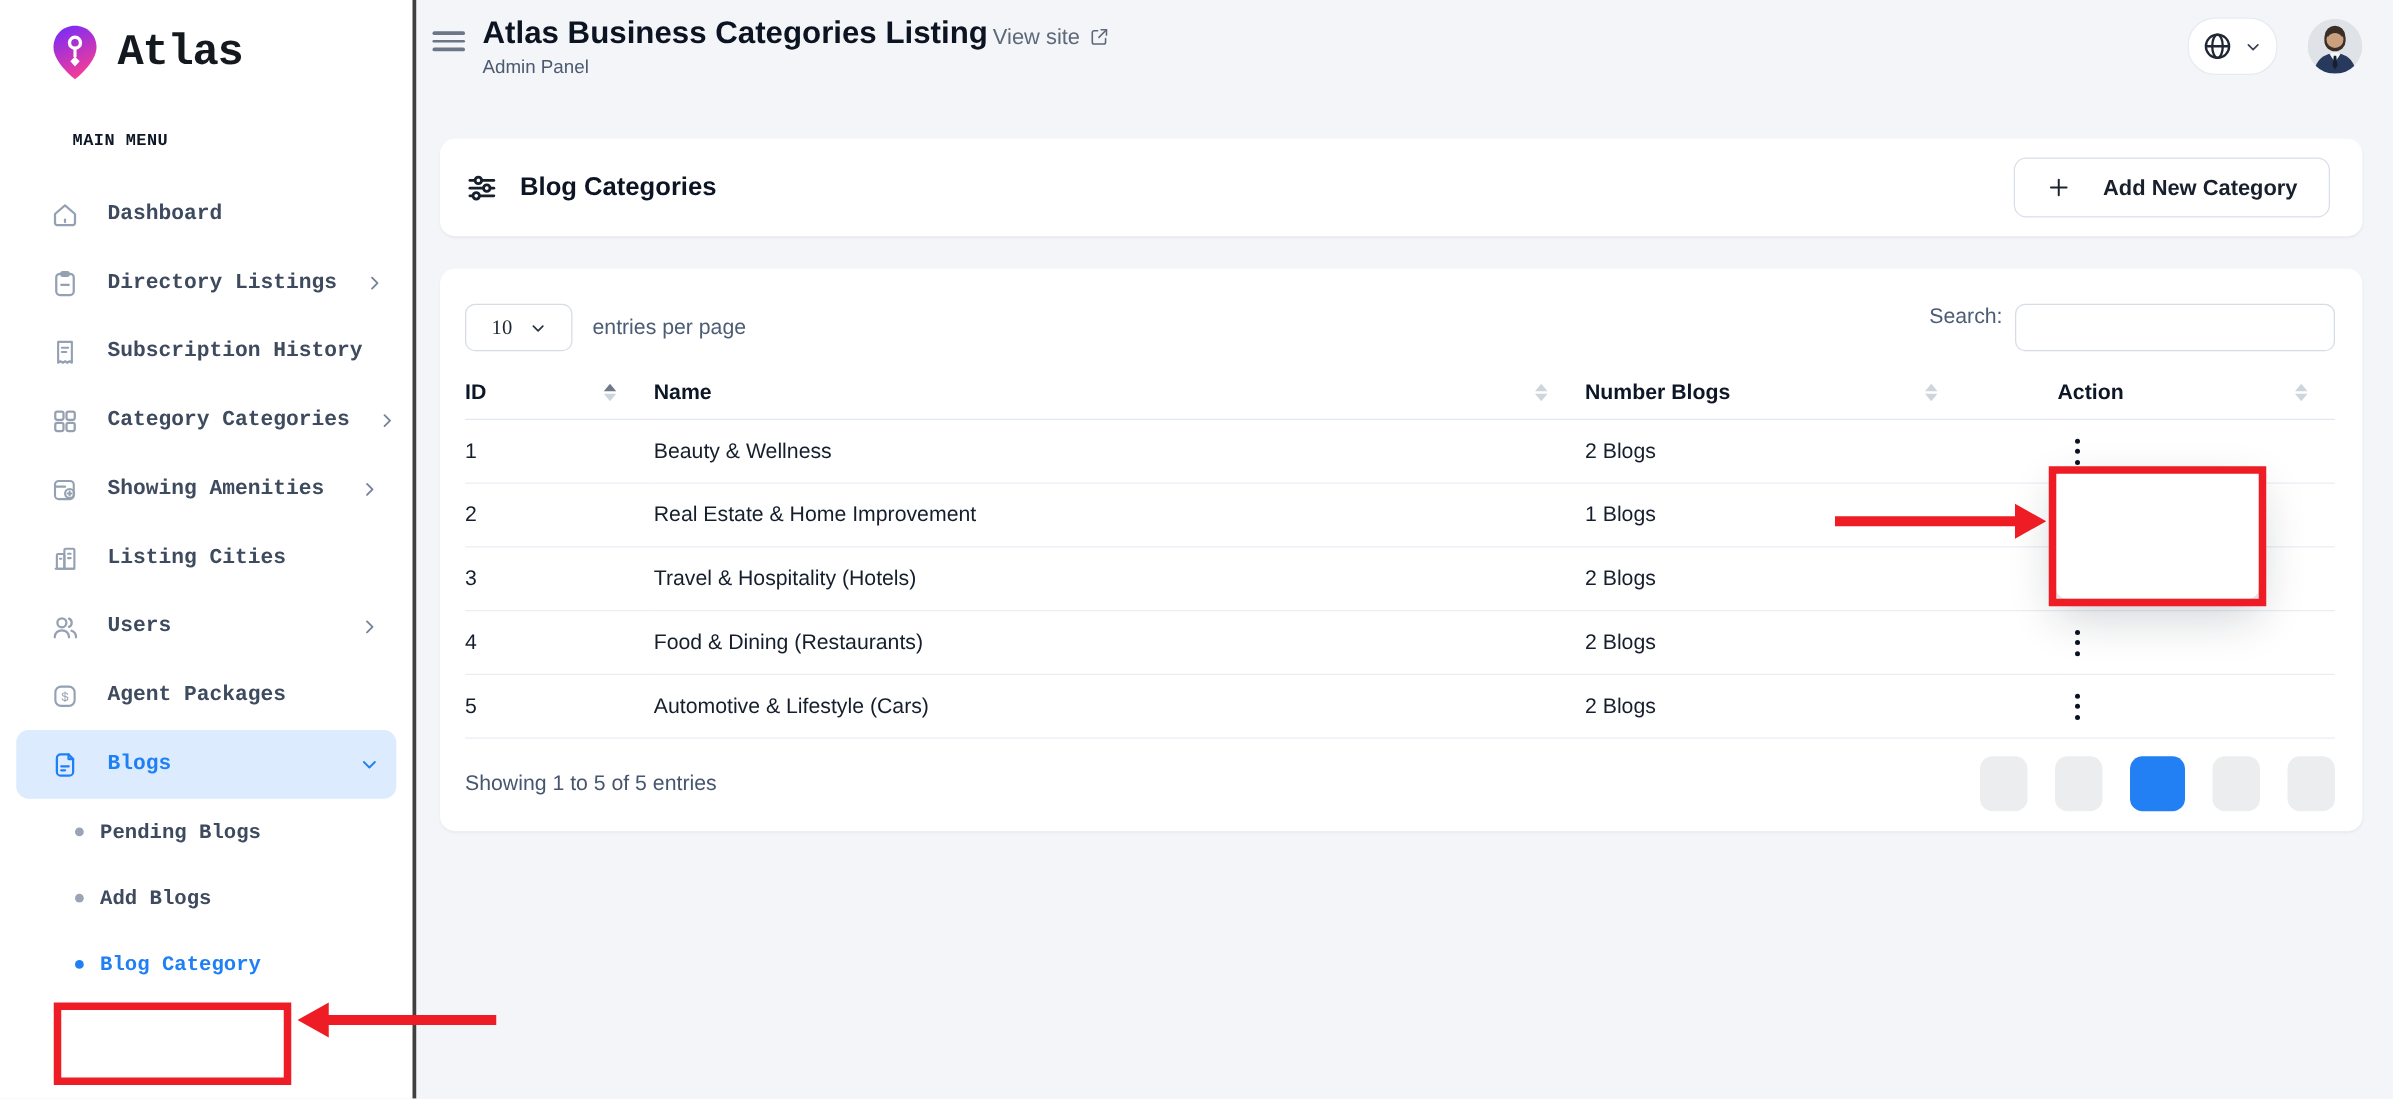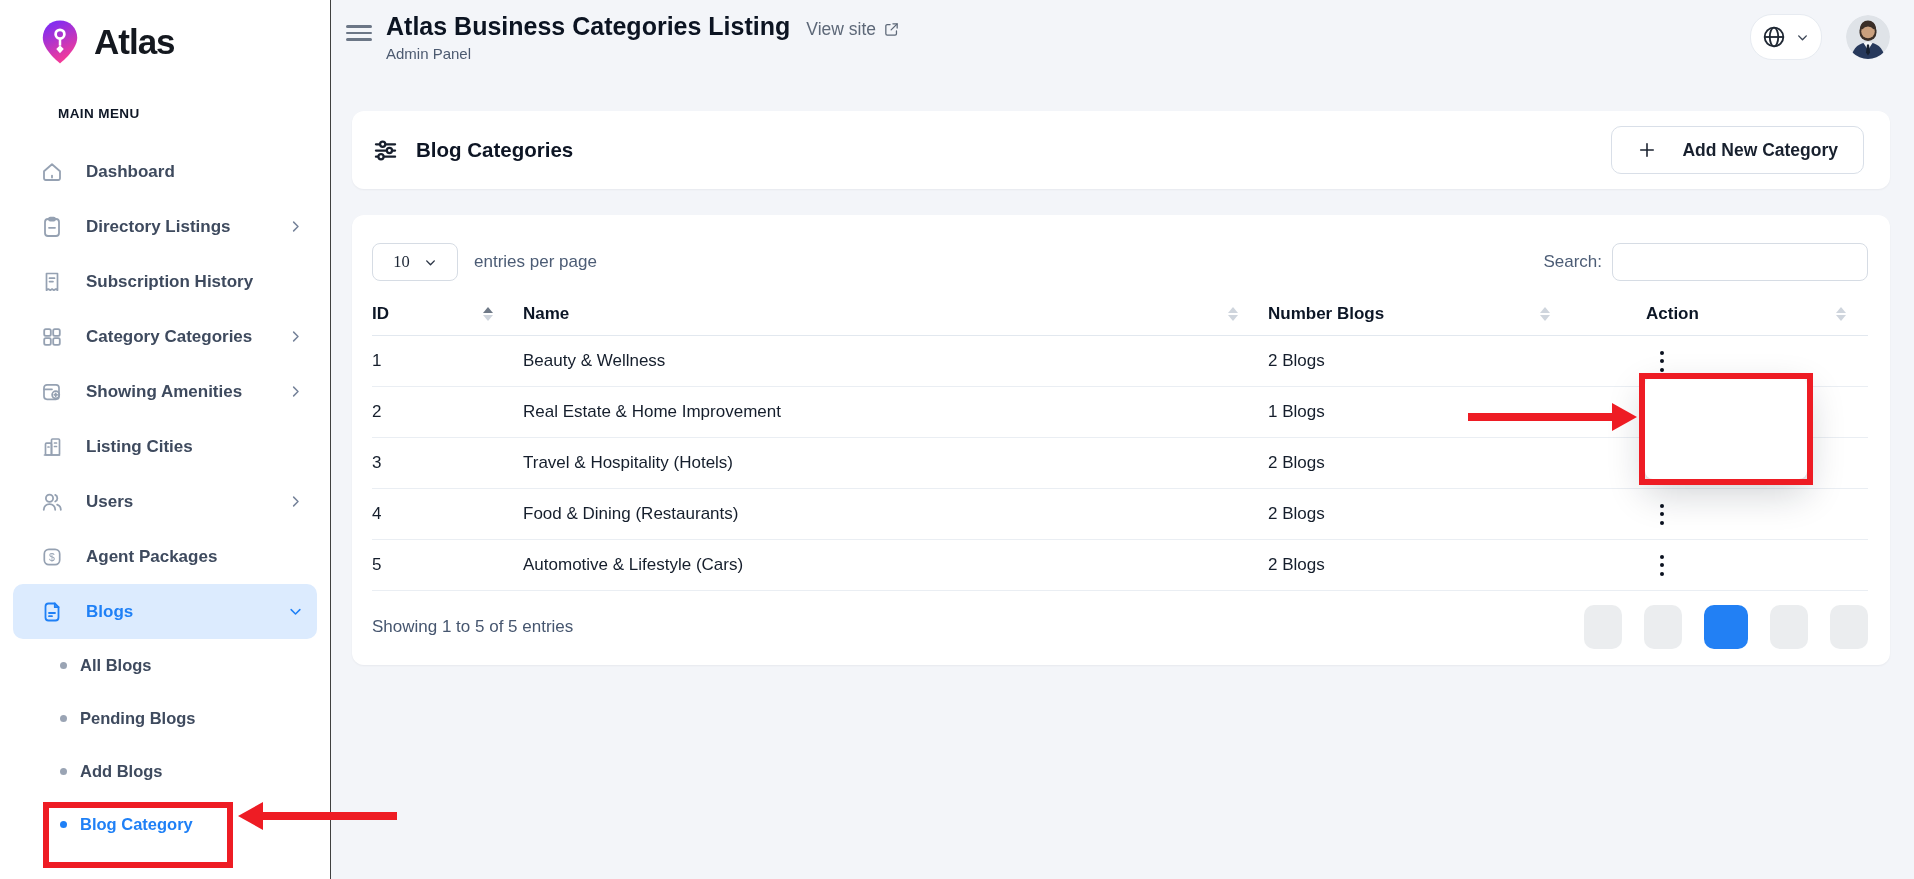--- a/index.html
+++ b/index.html
@@ -1,20 +1,20 @@
 <!DOCTYPE html>
 <html style="--accent: #1f80f6; --accent-bg: #dcebfe; --annotation: #ee1c24; --pg-active: #2280f4;"><head>
 <meta charset="utf-8">
 <style>
   html,body{margin:0;padding:0;}
   body{font-family:"Liberation Sans",sans-serif;background:#f3f5f9;}
   .stage{position:relative;width:1914px;height:879px;overflow:hidden;background:#f3f5f9;}
 
   
-  .sidebar{position:absolute;left:0;top:0;bottom:0;width:330px;background:#fff;border-right:1px solid #404040;z-index:2;}
+  .sidebar{position:absolute;left:0;top:0;bottom:0;width:330px;background:#fff;border-right:3px solid #404040;z-index:2;font-family:Liberation Mono, monospace;}
   .logo-row{display:flex;align-items:center;gap:10px;padding:18px 0 0 36px;}
   .logo-row svg{width:48px;height:48px;}
   .brand-name{font-size:35px;font-weight:700;color:#14181f;letter-spacing:-1px;}
   .menu-label{margin:40px 0 0 58px;font-size:13.5px;font-weight:700;color:#0e1726;letter-spacing:.4px;}
   .nav{list-style:none;margin:23px 0 0 0;padding:0;}
   .nav-item{display:flex;align-items:center;gap:22px;height:55px;margin:0 13px;padding:0 14px 0 27px;border-radius:10px;cursor:pointer;}
   .nav-icon{width:24px;height:24px;color:#95a1b2;flex:0 0 24px;display:flex;}
   .nav-icon svg{width:24px;height:24px;}
   .nav-label{font-size:17px;font-weight:600;color:#3e4a5e;white-space:nowrap;}
   .nav-chevron{margin-left:auto;color:#76839a;display:flex;}
@@ -30,21 +30,21 @@
   .sub-item.active .bullet{background:var(--accent,#1f80f6);}
   .sub-item.active .sub-label{color:var(--accent,#1f80f6);}
 
   
   .topbar{position:absolute;left:346px;right:24px;top:0;height:86px;display:flex;align-items:flex-start;padding-top:12px;z-index:1;}
   .hamburger{width:26px;margin-top:13px;cursor:pointer;}
   .hamburger i{display:block;height:2.5px;background:#6b7686;border-radius:2px;margin-bottom:4px;}
   .title-block{margin-left:14px;}
   .page-title{font-size:25px;line-height:28px;font-weight:700;color:#0c1422;margin:0;}
   .page-subtitle{font-size:15px;color:#4c5a70;margin-top:5px;}
-  .view-site{display:flex;align-items:center;gap:7px;margin-left:16px;margin-top:7px;font-size:17.5px;color:#5d6optional878;color:#5d6878;text-decoration:none;cursor:pointer;}
+  .view-site{display:flex;align-items:center;gap:7px;margin-left:4px;margin-top:7px;font-size:17.5px;color:#5d6optional878;color:#5d6878;text-decoration:none;cursor:pointer;}
   .view-site svg{width:17px;height:17px;color:#5d6878;}
   .top-right{margin-left:auto;display:flex;align-items:center;gap:24px;margin-top:2px;}
   .lang-pill{display:flex;align-items:center;gap:5px;height:44px;padding:0 12px 0 6px;background:#fff;border:1px solid #e7ebf1;border-radius:22px;cursor:pointer;}
   .lang-pill .globe{width:34px;height:34px;border-radius:50%;display:flex;align-items:center;justify-content:center;color:#1f2733;}
   .lang-pill .globe svg{width:26px;height:26px;}
   .lang-pill .chev{color:#3c4656;display:flex;}
   .lang-pill .chev svg{width:13px;height:13px;}
   .avatar{width:44px;height:44px;border-radius:50%;overflow:hidden;cursor:pointer;flex:0 0 44px;}
   .avatar svg{width:44px;height:44px;display:block;}
 
@@ -58,21 +58,21 @@
   .add-btn .plus{display:flex;color:#1b2330;}
   .add-btn .plus svg{width:20px;height:20px;}
 
   .table-card{left:352px;top:215px;width:1538px;height:450px;padding:28px 22px 0 20px;box-sizing:border-box;z-index:1;}
   .controls{display:flex;align-items:center;}
   .pagesize{display:flex;align-items:center;justify-content:center;gap:14px;width:84px;height:36px;border:1px solid #d6dce4;border-radius:8px;background:#fff;cursor:pointer;}
   .pagesize .val{font-size:16.5px;color:#1c2635;font-family:Liberation Serif, serif;}
   .pagesize .chev{display:flex;color:#2b3545;}
   .pagesize .chev svg{width:13px;height:13px;}
   .entries-label{margin-left:16px;font-size:17px;color:#4c5c75;}
-  .search-wrap{margin-left:auto;display:flex;align-items:center;}
+  .search-wrap{margin-left:auto;display:flex;align-items:flex-start;}
   .search-label{font-size:17px;color:#4c5c75;margin-right:10px;}
   .search-input{width:256px;height:38px;border:1px solid #d6dce4;border-radius:8px;background:#fff;box-sizing:border-box;padding:0 10px;font-family:inherit;font-size:16px;color:#1c2635;outline:none;}
 
   table.listing{width:100%;border-collapse:collapse;table-layout:fixed;margin-top:12px;}
   table.listing th{position:relative;text-align:left;font-size:17px;font-weight:700;color:#0c1626;height:42px;border-bottom:1px solid #e2e8ef;padding:0;cursor:pointer;}
   .sort{position:absolute;right:30px;top:50%;transform:translateY(-50%);display:flex;flex-direction:column;gap:2px;}
   th:nth-child(3) .sort{right:96px;}
   th:nth-child(4) .sort{right:22px;}
   .s-up{width:0;height:0;border-left:5.5px solid transparent;border-right:5.5px solid transparent;border-bottom:6.5px solid #cfd5dd;}
   .s-down{width:0;height:0;border-left:5.5px solid transparent;border-right:5.5px solid transparent;border-top:6.5px solid #cfd5dd;}
@@ -251,24 +251,20 @@
           </span>
     <span class="nav-label">Blogs</span>
     <span class="nav-chevron">
             <svg viewBox="0 0 24 24" fill="none" stroke="currentColor" stroke-width="2.4" stroke-linecap="round" stroke-linejoin="round">
               <path d="M5 9 L12 16 L19 9"></path>
             </svg>
           </span>
   </li>
 </ul>
     <ul class="subnav" id="subnav-list">
-  <li class="sub-item">
-    <span class="bullet"></span>
-    <span class="sub-label">All Blogs</span>
-  </li>
 
   <li class="sub-item">
     <span class="bullet"></span>
     <span class="sub-label">Pending Blogs</span>
   </li>
 
   <li class="sub-item">
     <span class="bullet"></span>
     <span class="sub-label">Add Blogs</span>
   </li>

